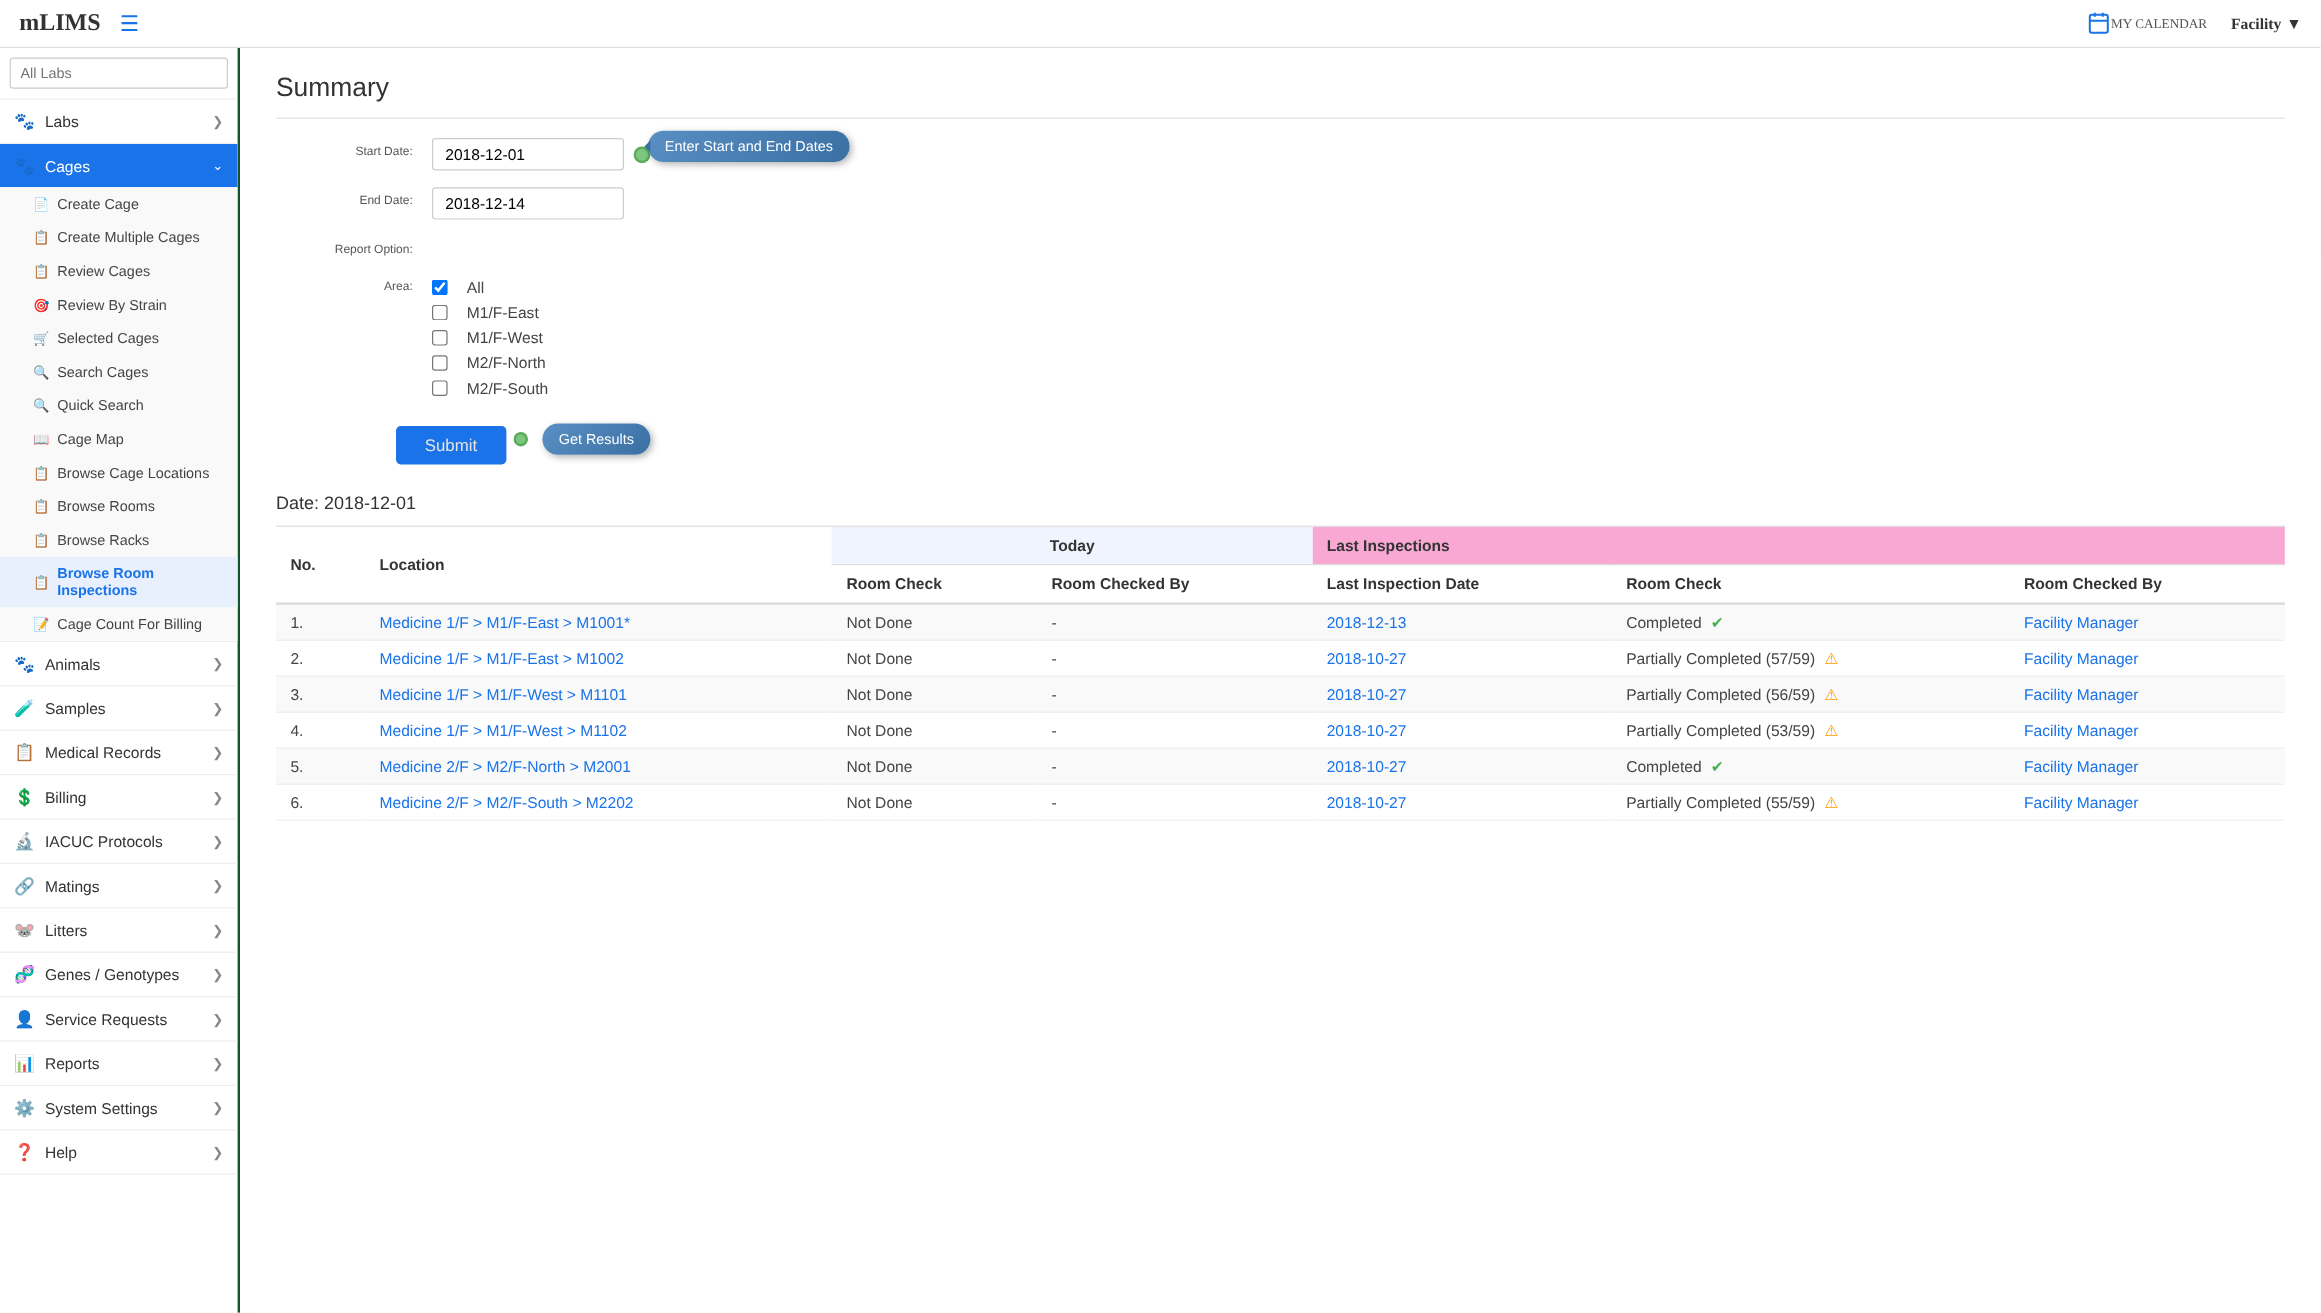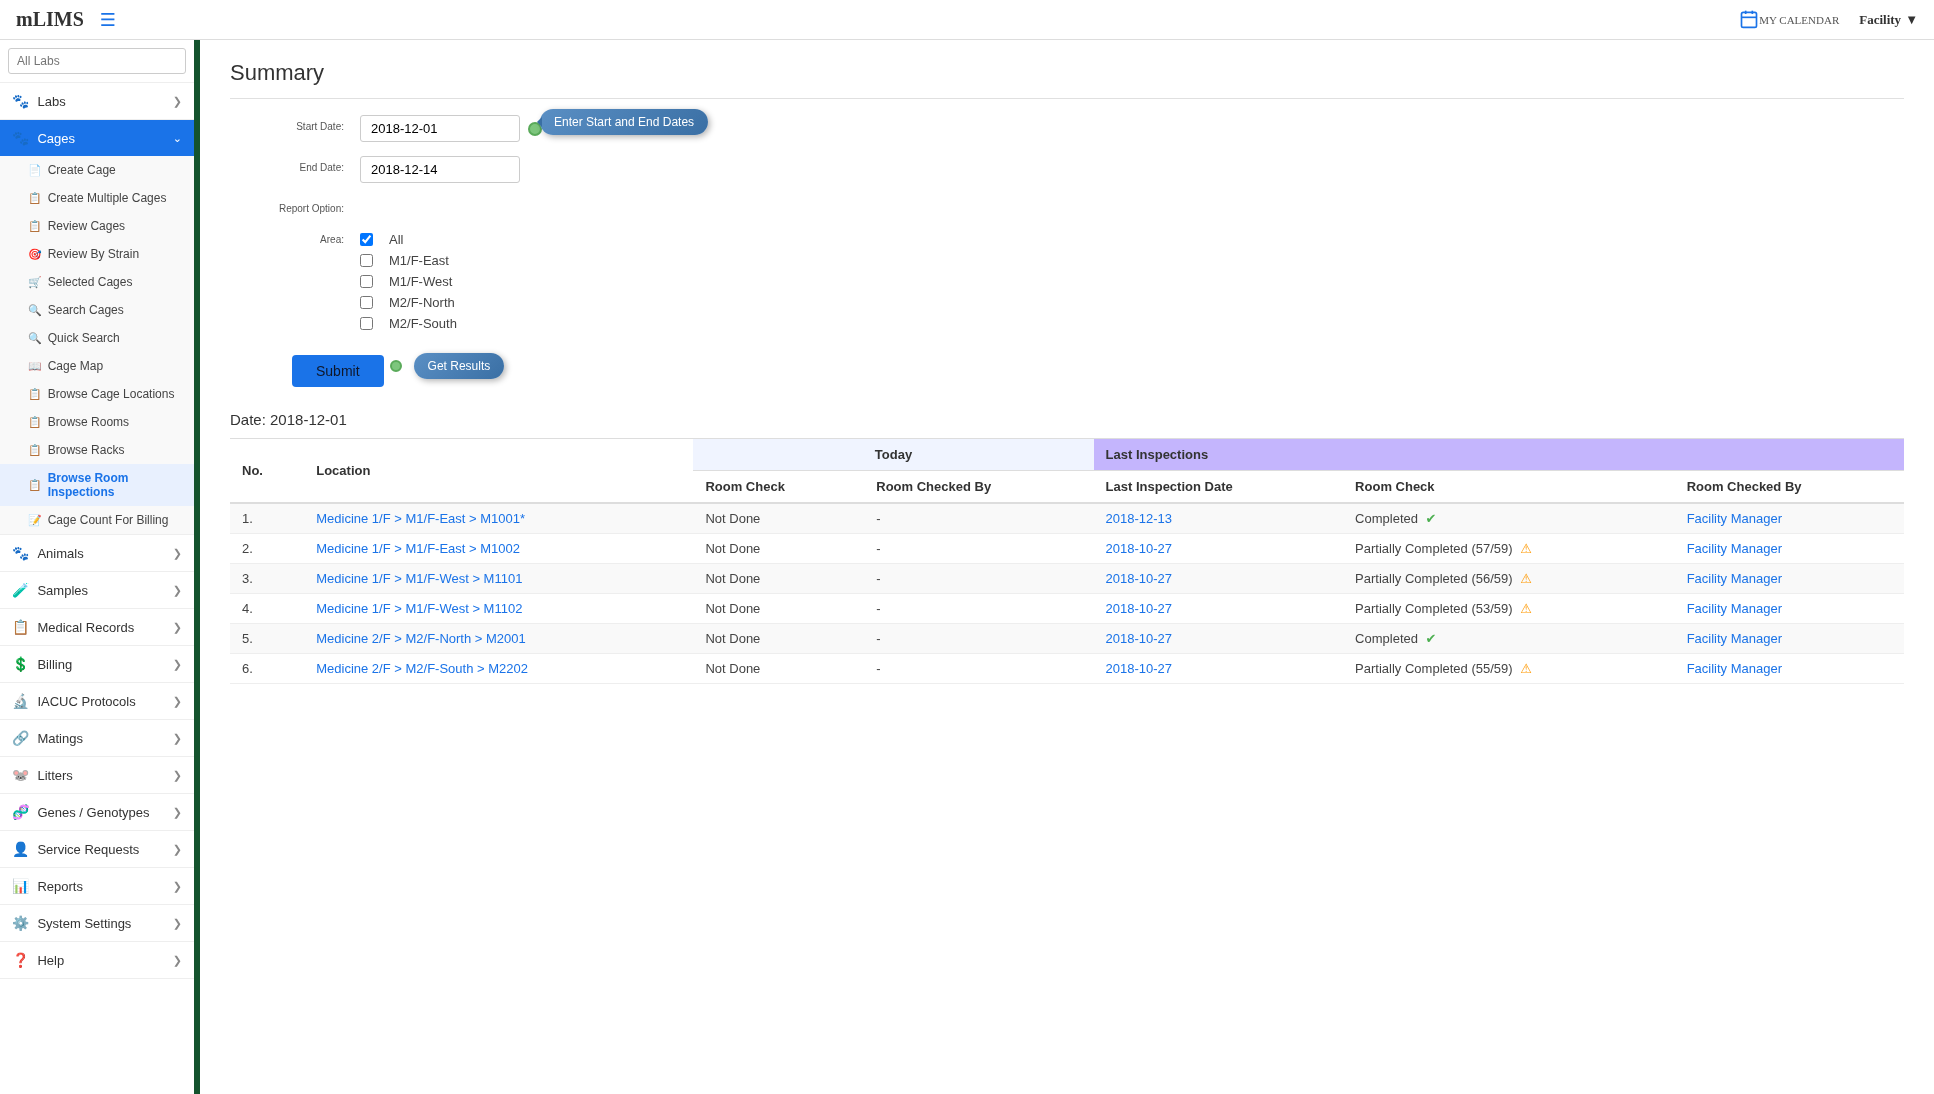--- a/index.html
+++ b/index.html
@@ -26,21 +26,21 @@
     .calendar-btn svg { margin-bottom: 2px; }
     .facility-btn { display: flex; align-items: center; gap: 4px; cursor: pointer; color: #333; font-size: 13px; font-weight: bold; }
 
     
     .main-layout { display: flex; flex: 1; overflow: hidden; }
 
     
     .sidebar {
       width: 200px;
       background: #fff;
-      border-right: 6px solid #14532d;
+      border-right: 2px solid #14532d;
       overflow-y: auto;
       flex-shrink: 0;
       display: flex;
       flex-direction: column;
     }
     .sidebar-search {
       padding: 8px;
       border-bottom: 1px solid #eee;
     }
     .sidebar-search input {
@@ -155,28 +155,28 @@
       height: 14px;
       background: #7dc67d;
       border-radius: 50%;
       border: 2px solid #5aaa5a;
       margin-left: 8px;
     }
 
     
     .submit-btn {
       background: #1a73e8;
-      color: #0f172a;
+      color: #e5e5e5;
       border: none;
       padding: 8px 24px;
       border-radius: 4px;
       font-size: 14px;
       cursor: pointer;
       margin-top: 10px;
-      margin-left: 62px;
+      margin-left: 100px;
     }
 
     
     .results-section { margin-top: 24px; }
     .results-date {
       font-size: 15px;
       color: #333;
       font-weight: 500;
       margin-bottom: 10px;
     }
@@ -205,21 +205,21 @@
       border-bottom: 1px solid #eee;
       color: #444;
     }
     .link-text { color: #1a73e8; cursor: pointer; text-decoration: none; }
     .status-not-done { color: #555; }
     .status-completed { color: #333; }
     .check-icon { color: #4caf50; margin-left: 4px; }
     .warning-icon { color: #ff9800; margin-left: 4px; }
 
     .group-span-today { background: #f0f4ff; }
-    .group-span-last { background: #c4b5fd; }
+    .group-span-last { background: #f9a8d4; }
 
     
     .submit-area { display: flex; align-items: center; gap: 0; }
     .tooltip-bubble2 {
       background: linear-gradient(135deg, #5a8fc4, #3a6fa4);
       color: #fff;
       padding: 6px 14px;
       border-radius: 20px;
       font-size: 12px;
       white-space: nowrap;

